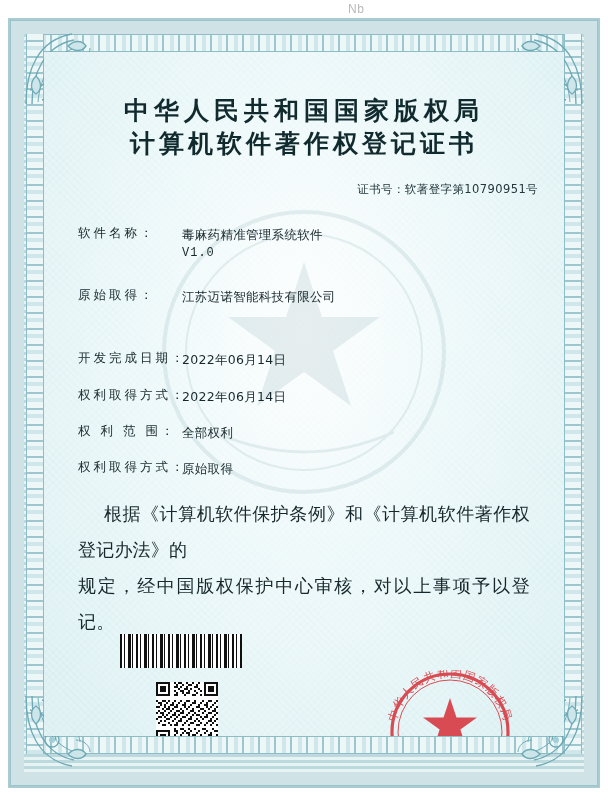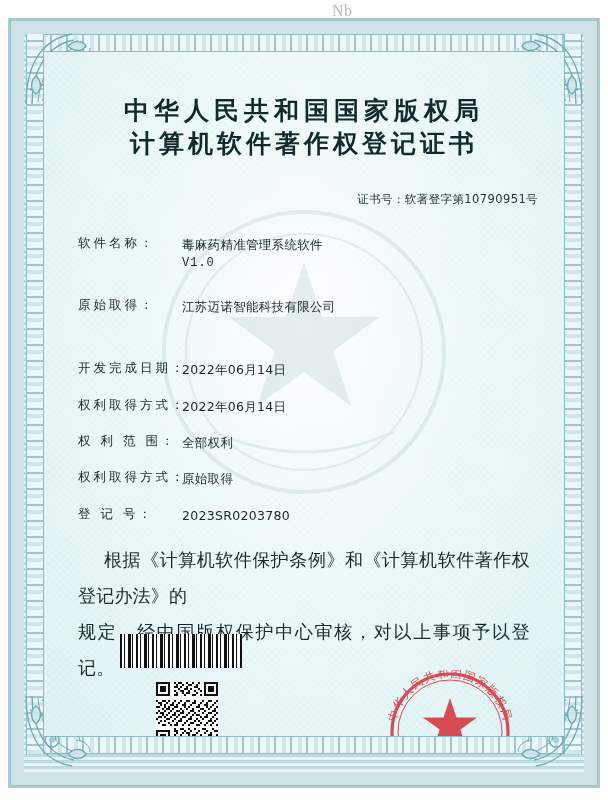--- a/index.html
+++ b/index.html
@@ -19,24 +19,24 @@
     width: 608px;
     height: 800px;
     background: #ffffff;
     overflow: hidden;
   }
 
   
   .top-mark {
     position: absolute;
     top: 2px;
-    left: 332px;
-    font-size: 16px;
+    left: 348px;
+    font-size: 12px;
     color: #b9b9b9;
-    font-family: Liberation Serif, serif;
+    font-family: Liberation Sans, sans-serif;
     letter-spacing: 0.5px;
   }
 
   
   .frame-outer {
     position: absolute;
     left: 8px;
     top: 18px;
     width: 592px;
     height: 770px;
@@ -153,21 +153,21 @@
     text-align: center;
     margin-top: 0;
     font-size: 25px;
     font-weight: bold;
     letter-spacing: 4px;
     color: #102a2e;
     font-family: "DejaVu Sans", sans-serif;
   }
 
   .cert-no {
-    margin-top: 32px;
+    margin-top: 22px;
     text-align: right;
     padding-right: 26px;
     font-size: 11.5px;
     color: #23383c;
     letter-spacing: 0.4px;
     font-family: "DejaVu Sans", sans-serif;
   }
 
   .fields {
     margin-top: 28px;
@@ -377,24 +377,20 @@
         <div class="row">
           <div class="label">权 利 范 围：</div>
           <div class="value">全部权利</div>
         </div>
 
         <div class="row">
           <div class="label">权利取得方式：</div>
           <div class="value">原始取得</div>
         </div>
 
-        <div class="row">
-          <div class="label">登 记 号：</div>
-          <div class="value">2023SR0203780</div>
-        </div>
 
       </div>
 
       <div class="statement">
         <span class="indent">根据《计算机软件保护条例》和《计算机软件著作权登记办法》的</span>
         <span>规定，经中国版权保护中心审核，对以上事项予以登记。</span>
       </div>
 
       <div class="barcode"></div>
 

